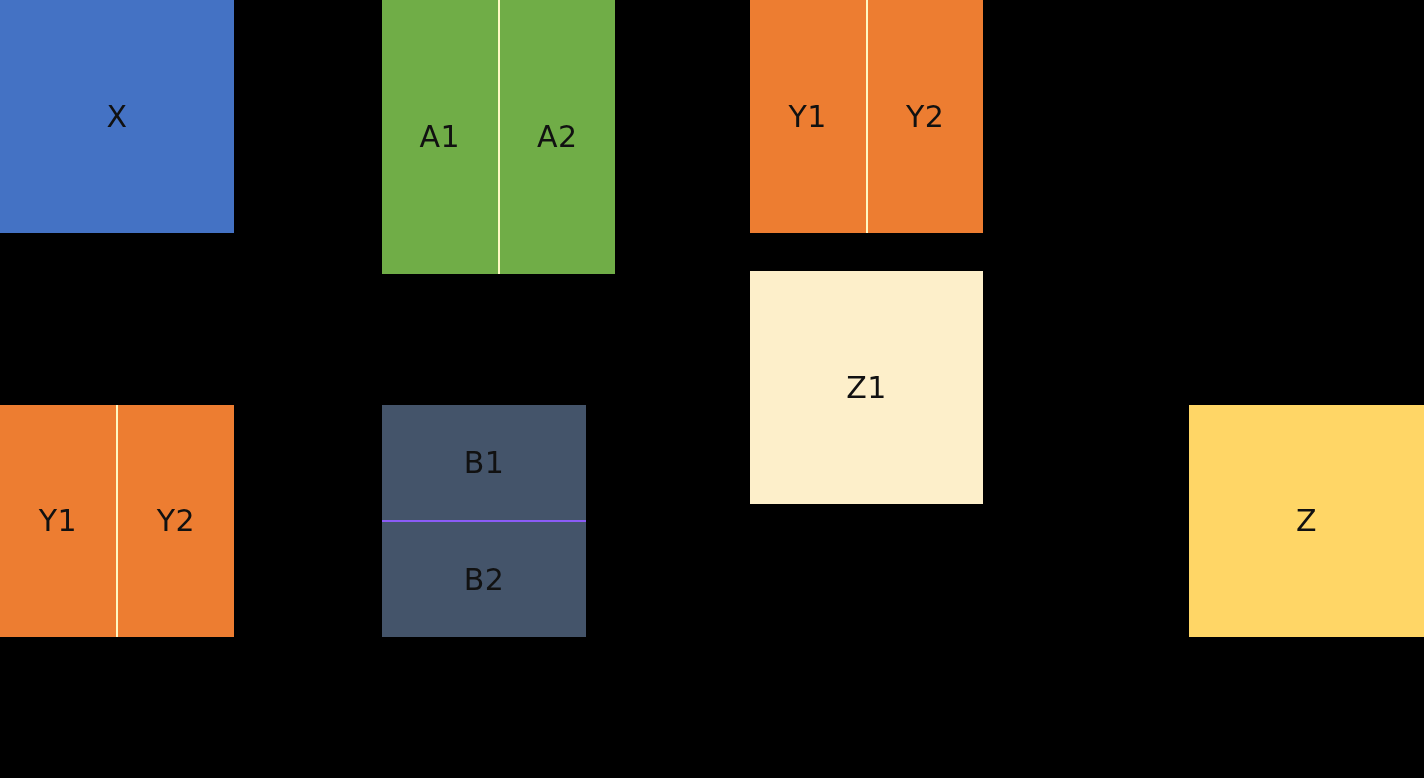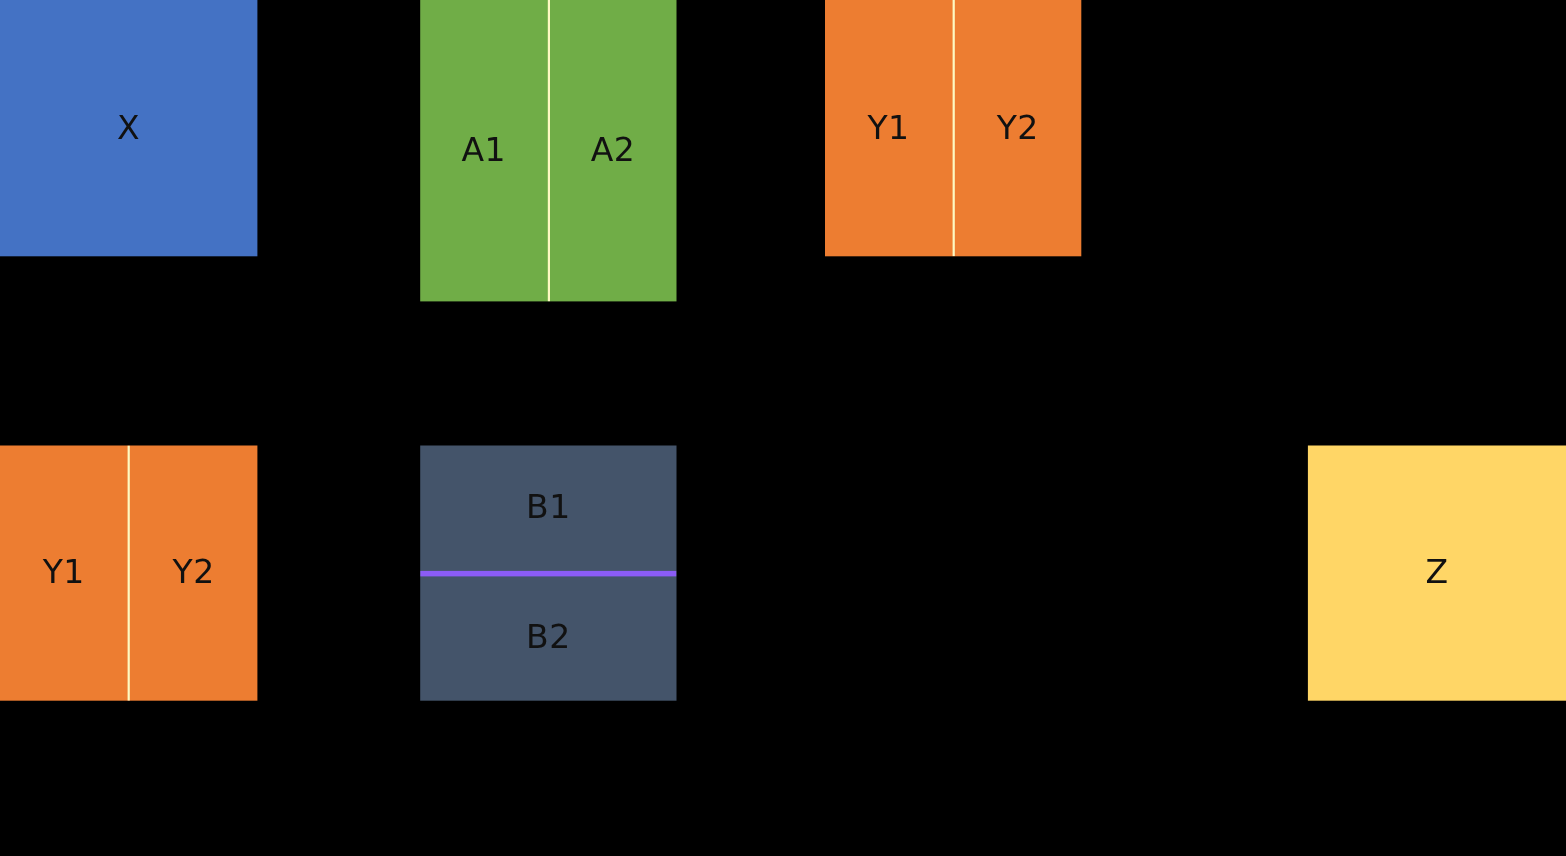--- a/index.html
+++ b/index.html
@@ -44,21 +44,21 @@
     letter-spacing: 0.5px;
     user-select: none;
     white-space: nowrap;
   }
   
   .block.row > .cell + .cell {
     border-left: 2px solid #fef9c3;
   }
   
   .block.col > .cell + .cell {
-    border-top: 5px solid #8b5cf6;
+    border-top: 2px solid #8b5cf6;
   }
 </style>
 </head>
 <body style="width: 1424px; height: 778px;">
 
 <div id="canvas" style="width: 1424px; height: 778px; background: rgb(0, 0, 0);">
     <div class="block row" style="left: 0px; top: 0px; width: 234px; height: 233px; background: rgb(68, 114, 196);">
       <div class="cell">
         <span class="label" style="color: rgb(17, 17, 17);">X</span>
       </div>
@@ -72,29 +72,34 @@
       </div>
     </div>
     <div class="block row" style="left: 750px; top: 0px; width: 233px; height: 233px; background: rgb(237, 125, 49);">
       <div class="cell">
         <span class="label" style="color: rgb(17, 17, 17);">Y1</span>
       </div>
       <div class="cell">
         <span class="label" style="color: rgb(17, 17, 17);">Y2</span>
       </div>
     </div>
+    <div class="block row" style="left: 750px; top: 271px; width: 233px; height: 233px; background: rgb(253, 239, 202);">
+      <div class="cell">
+        <span class="label" style="color: rgb(17, 17, 17);">Z1</span>
+      </div>
+    </div>
     <div class="block row" style="left: 0px; top: 405px; width: 234px; height: 232px; background: rgb(237, 125, 49);">
       <div class="cell">
         <span class="label" style="color: rgb(17, 17, 17);">Y1</span>
       </div>
       <div class="cell">
         <span class="label" style="color: rgb(17, 17, 17);">Y2</span>
       </div>
     </div>
-    <div class="block col" style="left: 382px; top: 405px; width: 233px; height: 232px; background: rgb(68, 84, 106);">
+    <div class="block col" style="left: 382px; top: 405px; width: 204px; height: 232px; background: rgb(68, 84, 106);">
       <div class="cell">
         <span class="label" style="color: rgb(17, 17, 17);">B1</span>
       </div>
       <div class="cell">
         <span class="label" style="color: rgb(17, 17, 17);">B2</span>
       </div>
     </div>
     <div class="block row" style="left: 1189px; top: 405px; width: 235px; height: 232px; background: rgb(255, 214, 102);">
       <div class="cell">
         <span class="label" style="color: rgb(17, 17, 17);">Z</span>

